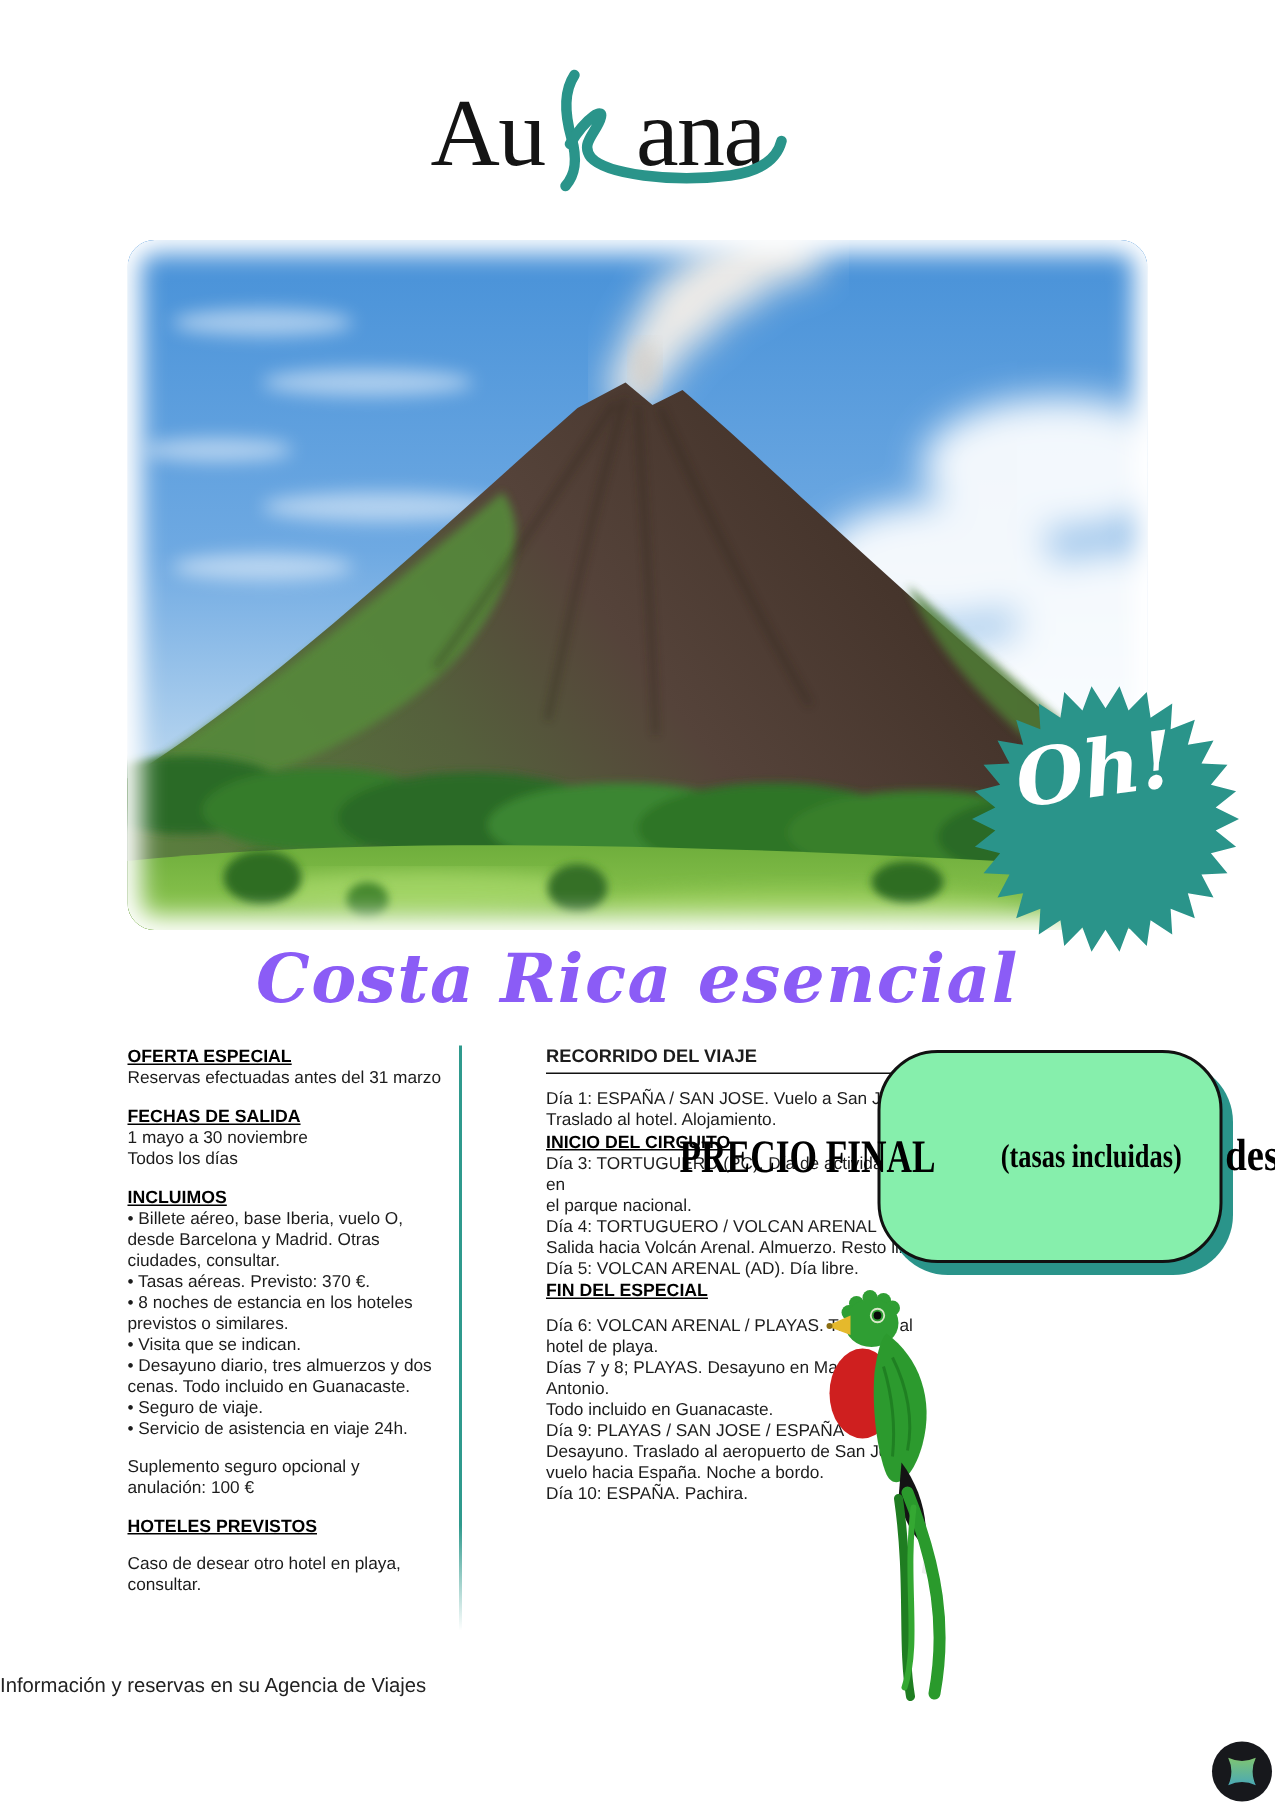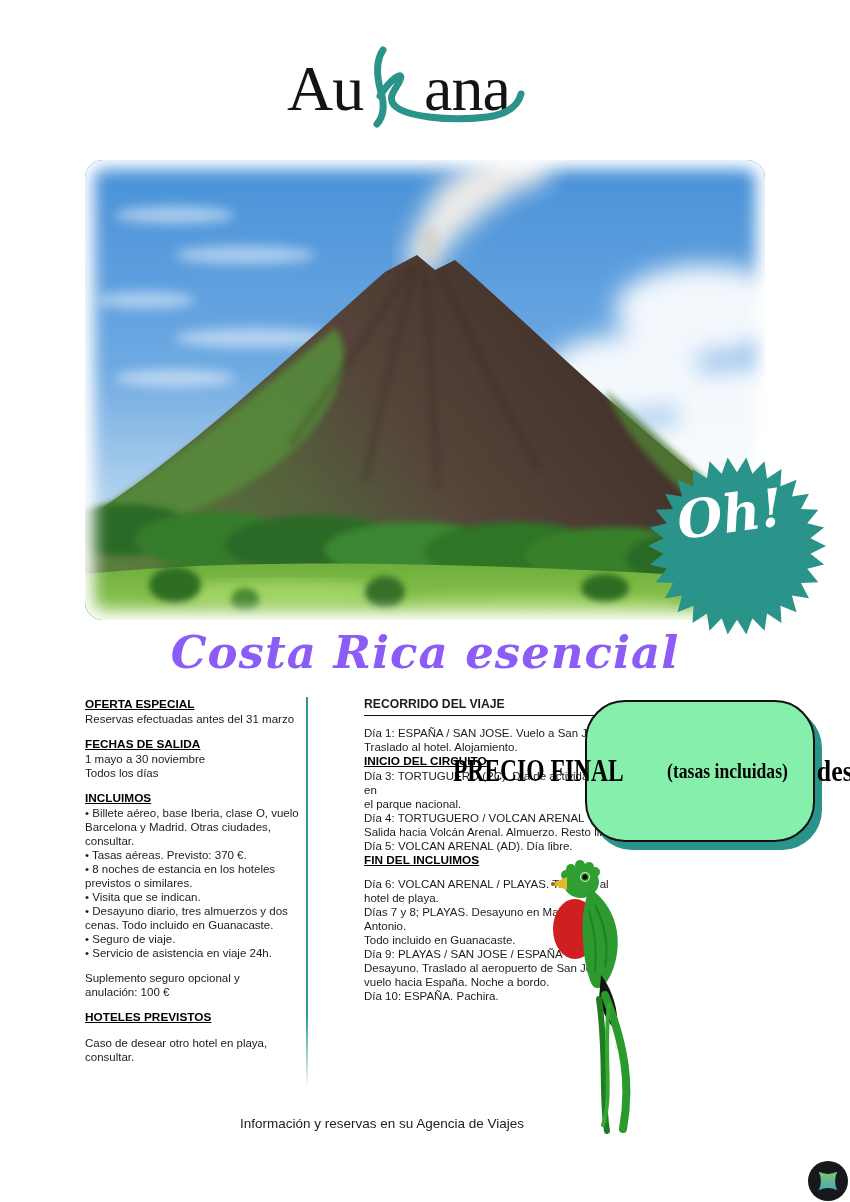--- a/index.html
+++ b/index.html
@@ -60,21 +60,21 @@
          gap:2px;z-index:3;}
   .price-l{font-family:"Liberation Serif",serif;font-weight:bold;color:#000;white-space:nowrap;}
   .price-1{font-size:31px;transform:scaleX(.76);}
   .price-2{font-size:22px;transform:scaleX(.8);}
   .price-3{font-size:30px;transform:scaleX(.86);}
 
   
   .bird{position:absolute;left:543px;top:854px;width:112px;height:282px;z-index:4;}
 
   
-  .footer-note{position:absolute;left:0;top:1116px;width:764px;text-align:center;
+  .footer-note{position:absolute;left:0;top:1116px;width:764px;text-align:left;
          font-size:13.5px;color:#222;}
   .corner-icon{position:absolute;left:807px;top:1160px;width:42px;height:42px;}
 </style>
 </head>
 <body>
 
 <div class="page">
 
   <div class="logo-wrap">
     <div class="logo-box">
@@ -185,21 +185,21 @@
   <div class="col left">
     <h4>OFERTA ESPECIAL</h4>
     <p>Reservas efectuadas antes del 31 marzo</p>
     <h4 class="gap">FECHAS DE SALIDA</h4>
     <div>
         <p>1 mayo a 30 noviembre</p>
         <p>Todos los días</p>
       </div>
     <h4 class="gap">INCLUIMOS</h4>
     <div>
-        <p class="bullet">Billete aéreo, base Iberia, clase O, vuelo Barcelona y Madrid. Otras ciudades, consultar.</p>
+        <p class="bullet">Billete aéreo, base Iberia, vuelo O, desde Barcelona y Madrid. Otras ciudades, consultar.</p>
         <p class="bullet">Tasas aéreas. Previsto: 370 €.</p>
         <p class="bullet">8 noches de estancia en los hoteles previstos o similares.</p>
         <p class="bullet">Visita que se indican.</p>
         <p class="bullet">Desayuno diario, tres almuerzos y dos cenas. Todo incluido en Guanacaste.</p>
         <p class="bullet">Seguro de viaje.</p>
         <p class="bullet">Servicio de asistencia en viaje 24h.</p>
       </div>
     <p class="preline gap">Suplemento seguro opcional y
 anulación: 100 €</p>
     <h4 class="gap">HOTELES PREVISTOS</h4>
@@ -212,21 +212,21 @@
     <div class="mid-header">RECORRIDO DEL VIAJE</div>
     <div class="mid-rule"></div>
     <p class="day preline day-first">Día 1: ESPAÑA / SAN JOSE. Vuelo a San José.
 Traslado al hotel. Alojamiento.</p>
     <h4>INICIO DEL CIRCUITO</h4>
     <p class="day preline">Día 3: TORTUGUERO (PC). Día de actividades en
 el parque nacional.</p>
     <p class="day preline">Día 4: TORTUGUERO / VOLCAN ARENAL
 Salida hacia Volcán Arenal. Almuerzo. Resto libre.</p>
     <p class="day preline">Día 5: VOLCAN ARENAL (AD). Día libre.</p>
-    <h4>FIN DEL INCLUIMOS</h4>
+    <h4>FIN DEL ESPECIAL</h4>
     <p class="day preline day-gap">Día 6: VOLCAN ARENAL / PLAYAS. Traslado al
 hotel de playa.</p>
     <p class="day preline">Días 7 y 8; PLAYAS. Desayuno en Manuel Antonio.
 Todo incluido en Guanacaste.</p>
     <p class="day preline">Día 9: PLAYAS / SAN JOSE / ESPAÑA
 Desayuno. Traslado al aeropuerto de San José y
 vuelo hacia España. Noche a bordo.</p>
     <p class="day preline">Día 10: ESPAÑA.  Pachira.</p>
   </div>
 

